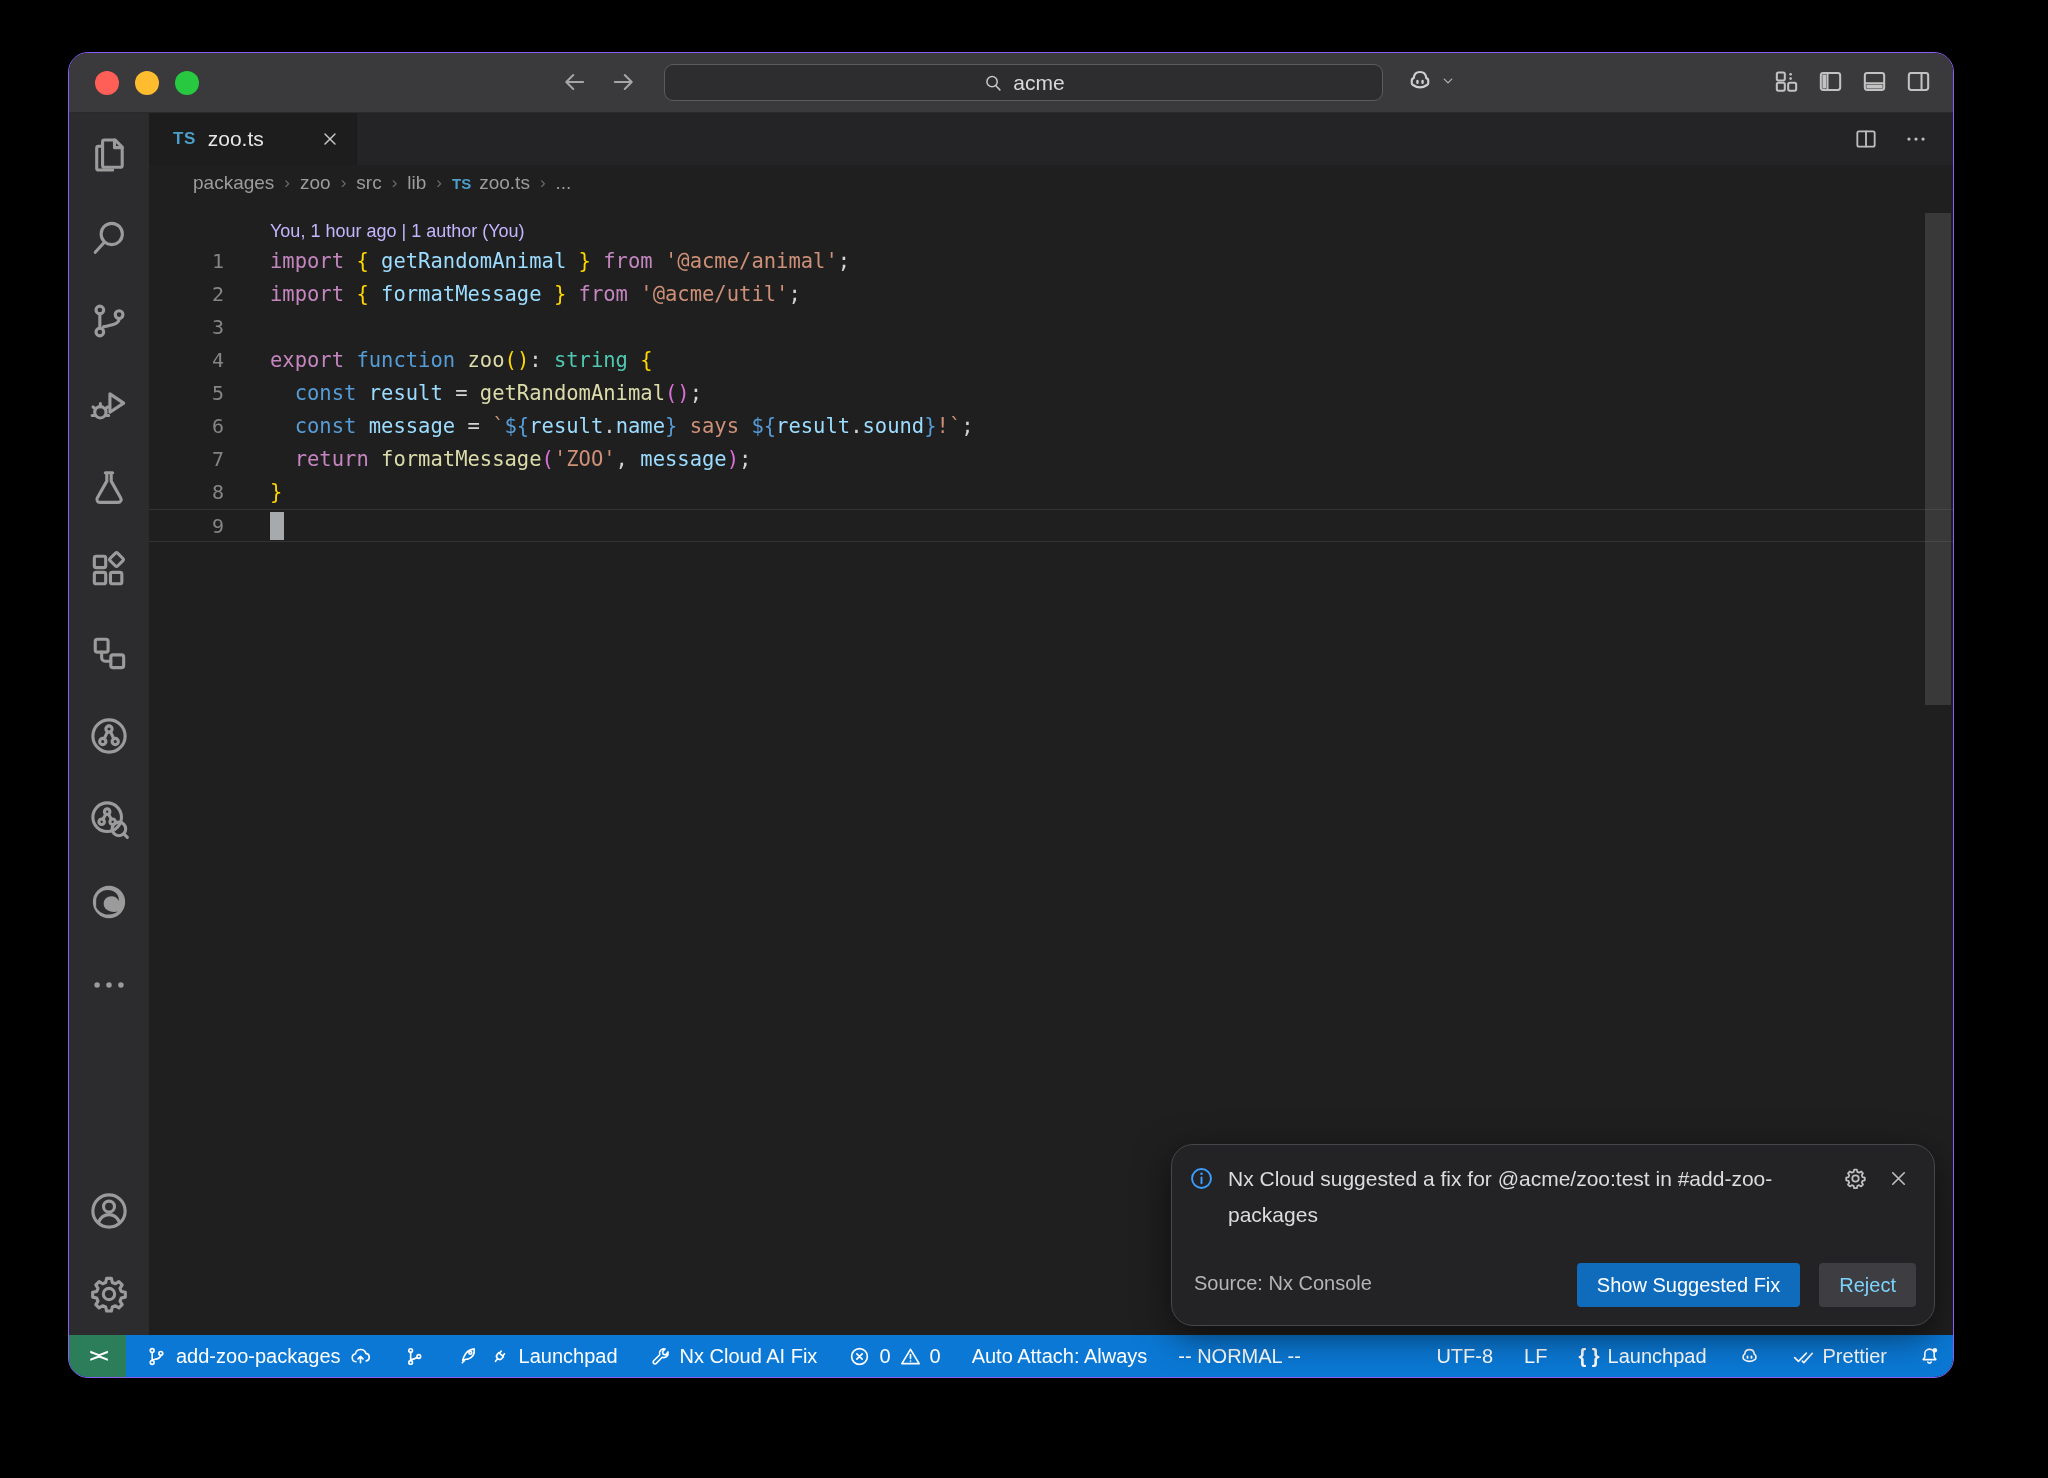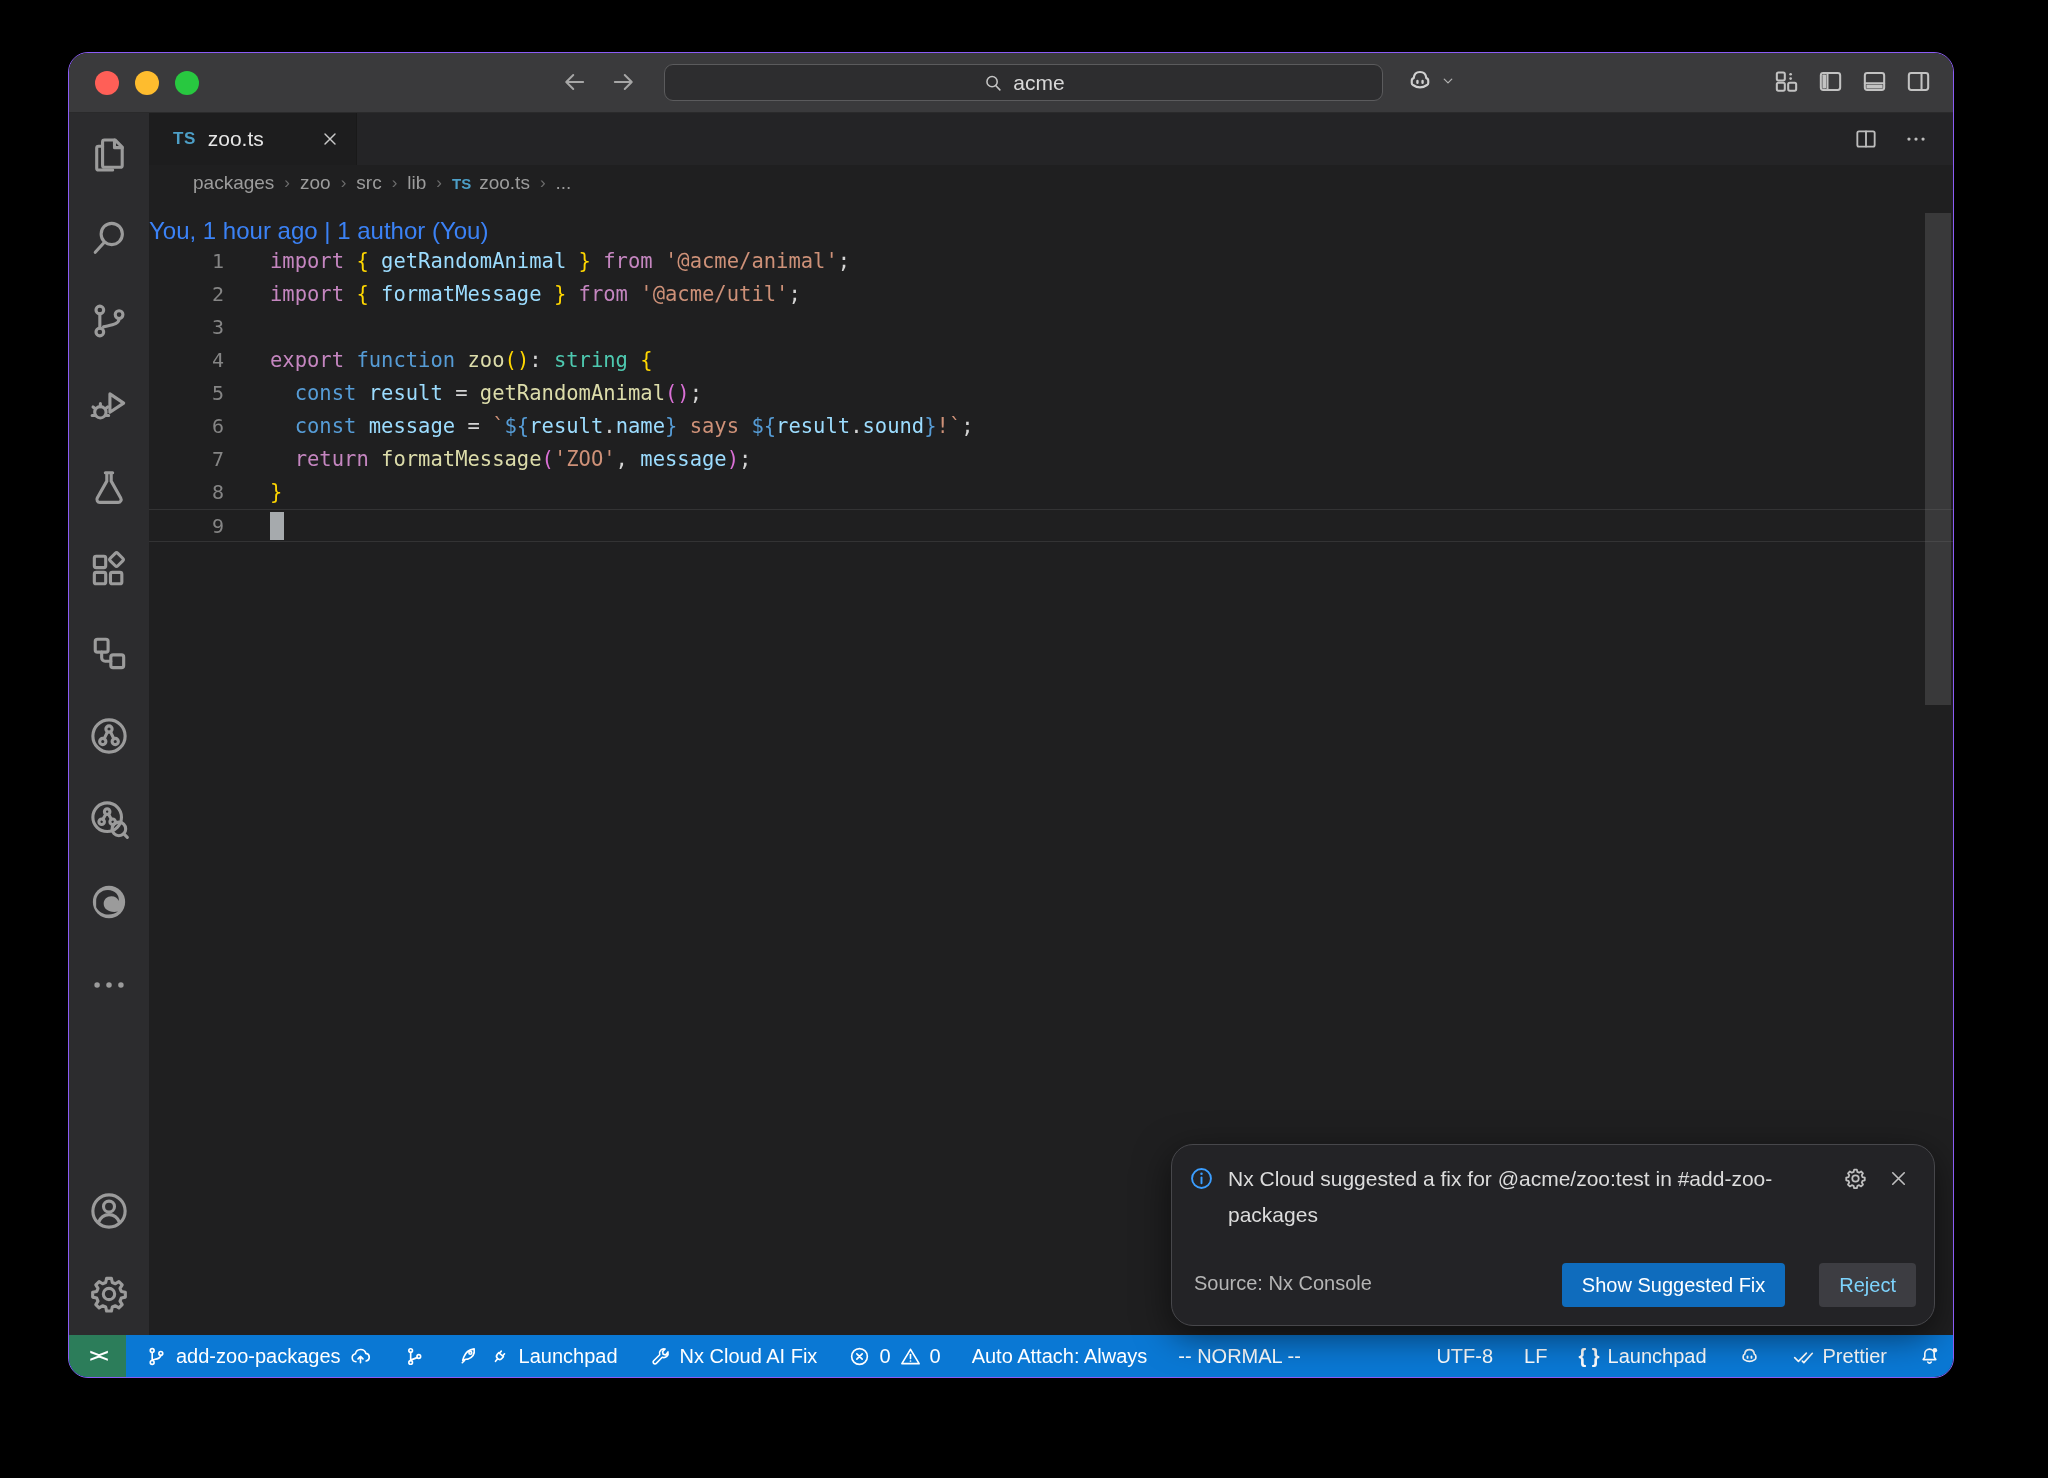--- a/index.html
+++ b/index.html
@@ -40,22 +40,22 @@
   .editor-actions{position:absolute;right:24px;top:0;height:52px;display:flex;align-items:center;gap:24px;color:#bdbdbd;}
   .editor-actions .icon{width:26px;height:26px;}
   
   .breadcrumbs{height:36px;flex:0 0 36px;display:flex;align-items:center;padding-left:44px;gap:10px;
                color:#9c9c9c;font-size:19px;background:#1f1f20;}
   .breadcrumbs .sep{color:#6d6d6d;font-size:17px;}
   .breadcrumbs .bc-ts{font-weight:bold;font-size:15px;color:#4d9fc7;margin-right:-2px;}
   
   .code-area{position:relative;flex:1;overflow:hidden;padding-top:16px;
              font-family:"DejaVu Sans Mono","Liberation Mono",monospace;font-size:20.5px;}
-  .blame{height:28px;line-height:28px;color:#3b82f6;
-         font-family:"Liberation Sans","DejaVu Sans",sans-serif;font-size:24px;}
+  .blame{height:28px;line-height:28px;padding-left:121px;color:#c4b5fd;
+         font-family:"Liberation Sans","DejaVu Sans",sans-serif;font-size:18px;}
   .cline{height:33px;line-height:33px;display:flex;position:relative;box-sizing:border-box;}
   .cline.current{border-top:1px solid rgba(255,255,255,.09);border-bottom:1px solid rgba(255,255,255,.09);}
   .gutter{width:75px;flex:0 0 75px;text-align:right;color:#858585;font-size:20px;}
   .ctext{padding-left:46px;white-space:pre;color:#d4d4d4;}
   .cursor{position:absolute;left:121px;top:2px;width:14px;height:28px;background:#b2b6ba;opacity:.92;}
   .scrollbar{position:absolute;right:2px;top:12px;width:26px;height:492px;background:rgba(125,125,125,.28);}
   
   .statusbar{height:42px;flex:0 0 42px;display:flex;justify-content:space-between;align-items:stretch;
              color:#fff;font-size:20px;overflow:hidden;}
   .sb-left,.sb-right{display:flex;align-items:center;}
@@ -67,21 +67,21 @@
   .sb-text-icon{font-weight:bold;}
   
   .toast{position:absolute;left:1102px;top:1091px;width:764px;height:182px;background:#232326;
          border:1px solid #47474b;border-radius:22px;box-sizing:border-box;
          box-shadow:0 10px 36px rgba(0,0,0,.55);}
   .toast-msg{position:absolute;left:56px;top:16px;width:612px;color:#dcdcdc;font-size:21px;line-height:36px;}
   .toast .info{position:absolute;left:16px;top:20px;width:27px;height:27px;color:#3b9eff;}
   .toast .gear{position:absolute;right:66px;top:21px;width:25px;height:25px;color:#c0c0c0;}
   .toast .closex{position:absolute;right:24px;top:22px;width:23px;height:23px;color:#c0c0c0;}
   .toast-src{position:absolute;left:22px;bottom:30px;color:#b5b5b5;font-size:20px;}
-  .toast-buttons{position:absolute;right:18px;bottom:18px;display:flex;gap:34px;margin-left:16px;}
+  .toast-buttons{position:absolute;right:18px;bottom:18px;display:flex;gap:19px;margin-left:16px;}
   .tbtn{height:44px;display:flex;align-items:center;padding:0 20px;font-size:20px;border-radius:4px;
         color:#fff;cursor:pointer;}
   .tbtn.secondary{color:#7dd3fc;}
   .icon svg{width:100%;height:100%;display:block;}
 </style>
 </head>
 <body>
 
 <div class="stage">
   <div class="window">

